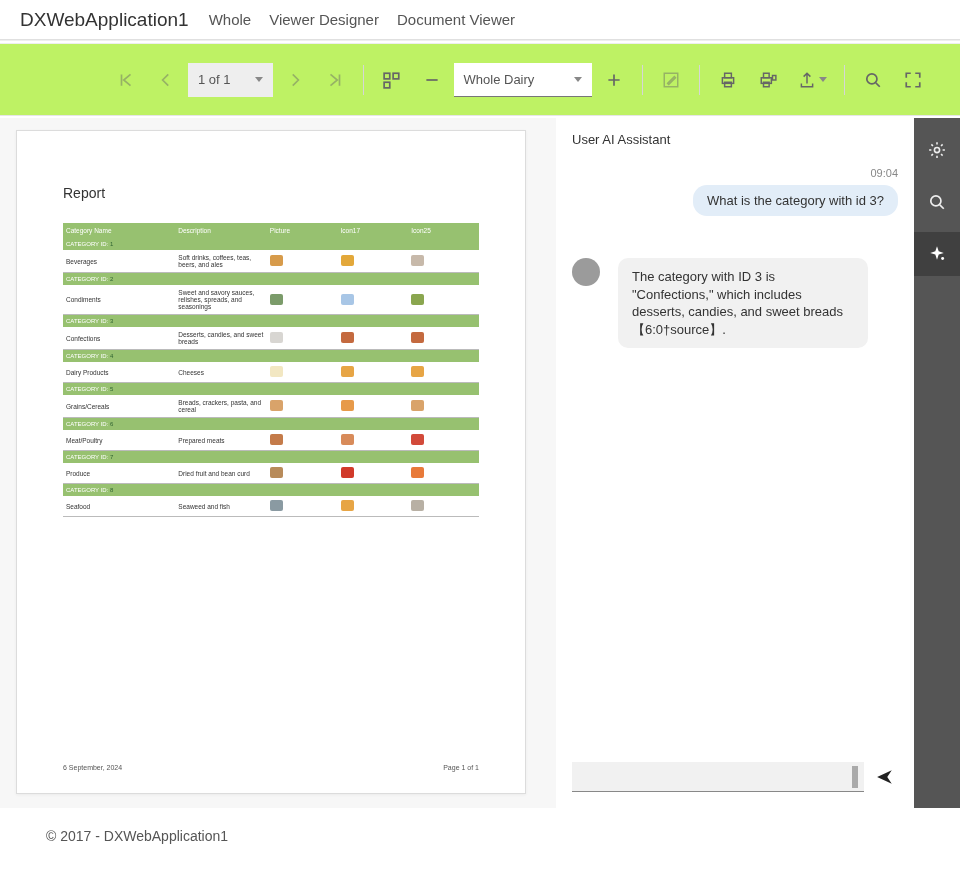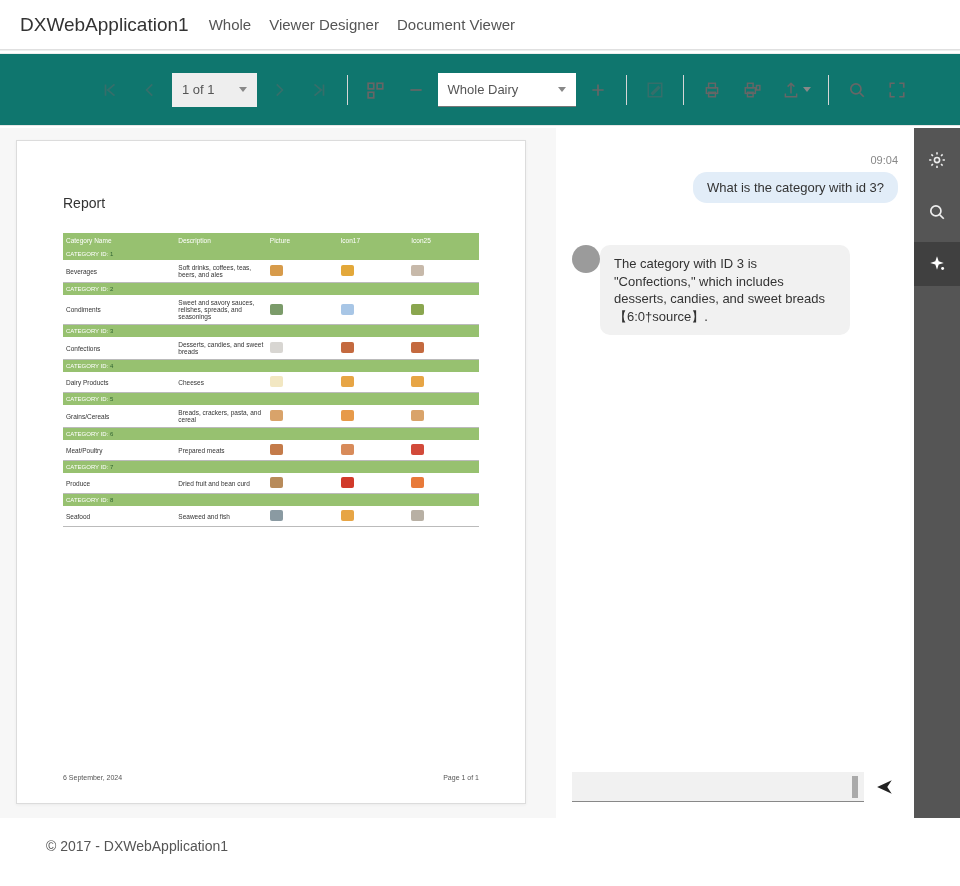--- a/index.html
+++ b/index.html
@@ -10,46 +10,46 @@
     color: #333;
     width: 960px;
     height: 886px;
     overflow: hidden;
     position: relative;
   }
   .topnav {
     display: flex;
     align-items: center;
     padding: 0 20px;
-    height: 50px;
+    height: 40px;
     border-bottom: 1px solid #e0e0e0;
   }
   .brand {
     font-size: 19px;
     color: #333;
     margin-right: 20px;
   }
   .navlink {
     font-size: 15px;
     color: #555;
     margin-right: 18px;
     cursor: pointer;
   }
   .double-line {
     height: 4px;
     border-top: 1px solid #eee;
     border-bottom: 1px solid #eee;
   }
   .toolbar-wrap {
-    background: #0f766e;
+    background: #bef264;
     border-bottom: 1px solid #e6e6e6;
     height: 72px;
     display: flex;
     align-items: center;
-    padding: 0 12px;
+    padding: 0 28px;
   }
   .toolbar {
     display: flex;
     align-items: center;
     gap: 4px;
     padding-left: 80px;
   }
   .tb-btn {
     width: 36px;
     height: 36px;
@@ -151,21 +151,21 @@
   .chat-time { text-align: right; font-size: 11px; color: #888; margin: 12px 0 6px 0; }
   .bubble-user {
     align-self: flex-end;
     background: #e2edf8;
     border-radius: 14px;
     padding: 8px 14px;
     font-size: 13px;
     color: #333;
     margin-bottom: 42px;
   }
-  .assistant-row { display: flex; }
+  .assistant-row { display: flex; gap: 18px; }
   .avatar { width: 28px; height: 28px; border-radius: 50%; background: #9b9b9b; flex-shrink: 0; }
   .bubble-asst {
     background: #f1f1f1;
     border-radius: 10px;
     padding: 10px 14px;
     font-size: 13px;
     color: #333;
     line-height: 1.35;
     max-width: 250px;
   }
@@ -423,20 +423,21 @@
           </tbody>
       </table>
       <div class="page-footer">
         <span>6 September, 2024</span>
         <span>Page 1 of 1</span>
       </div>
     </div>
   </div>
 
   <div class="chat-pane">
+    <div class="chat-title">User AI Assistant</div>
     <div class="chat-time">09:04</div>
     <div class="bubble-user">What is the category with id 3?</div>
     <div class="assistant-row">
       <div class="avatar"></div>
       <div class="bubble-asst">The category with ID 3 is "Confections," which includes desserts, candies, and sweet breads 【6:0†source】.</div>
     </div>
     <div class="chat-input-row">
       <div class="chat-input">
           <div class="caret"></div>
         </div>

